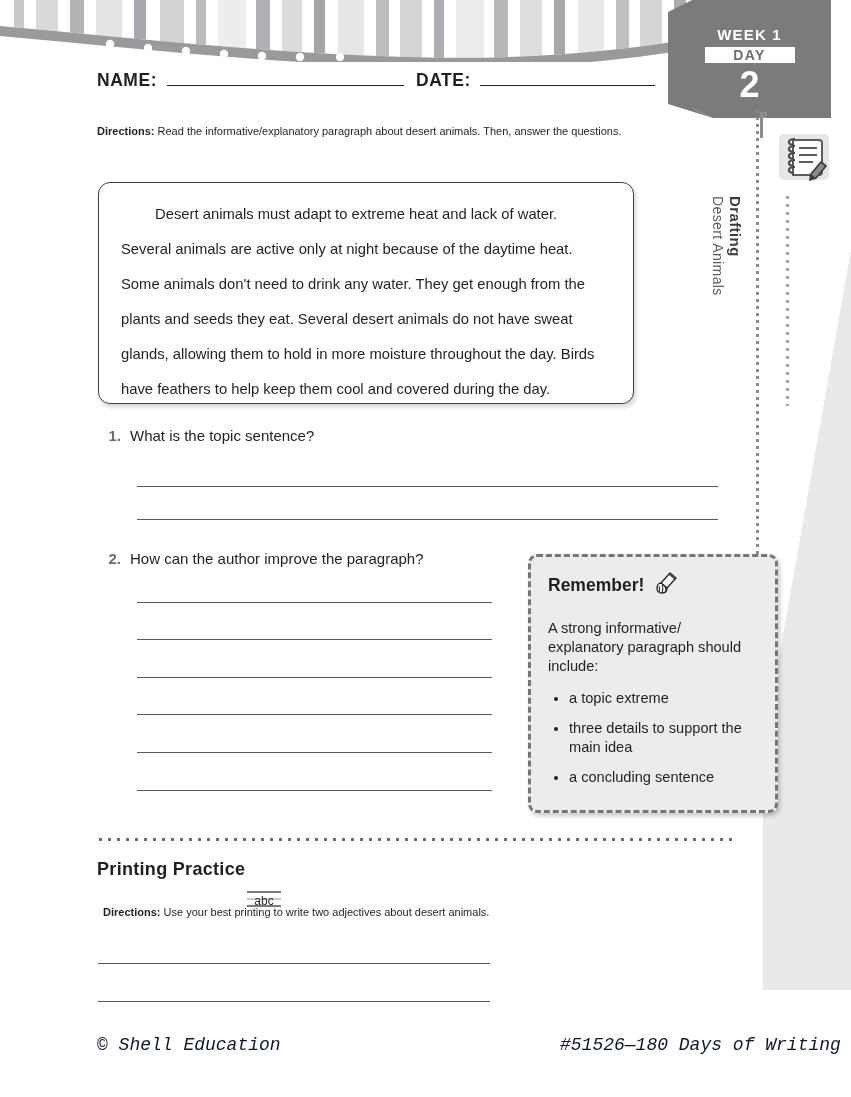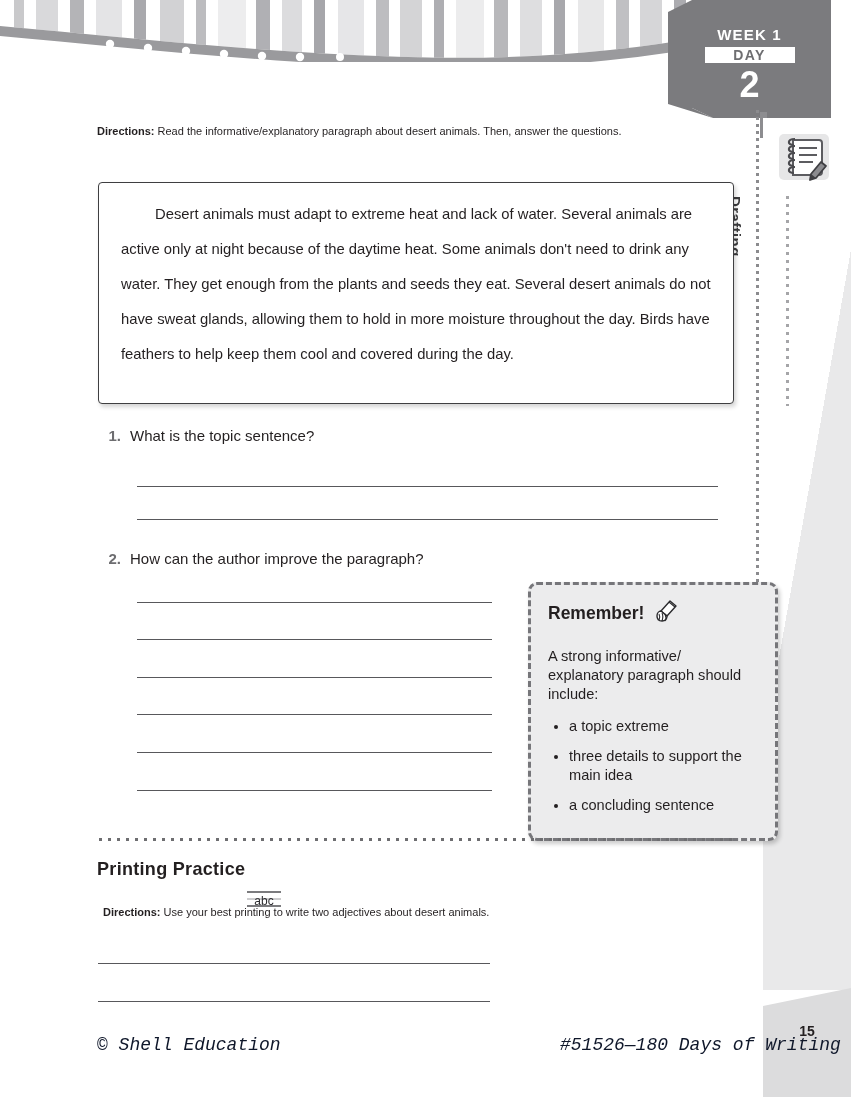--- a/index.html
+++ b/index.html
@@ -186,24 +186,24 @@
     color: #231f20;
   }
   .directions b { font-weight: bold; }
   #directions-top { left: 97px; top: 121px; width: 630px; }
   #directions-print { left: 97px; top: 902px; width: 630px; margin-left: 6px; }
 
   
   .passage {
     position: absolute;
     left: 98px; top: 182px;
-    width: 636px;
+    width: 536px;
     height: 222px;
     border: 1.6px solid #3f3f41;
-    border-radius: 4px;
+    border-radius: 12px;
     box-sizing: border-box;
     background: #ffffff;
     box-shadow: 2px 3px 4px rgba(0,0,0,0.17);
   }
   .passage p {
     margin: 0;
     padding: 14px 22px 0 22px;
     font-size: 14.8px;
     line-height: 35px;
     color: #231f20;
@@ -230,21 +230,21 @@
 
   .answer-line {
     position: absolute;
     border-bottom: 1.1px solid #58585b;
     height: 0;
   }
 
   
   .remember {
     position: absolute;
-    left: 528px; top: 582px;
+    left: 528px; top: 554px;
     width: 250px;
     height: 259px;
     box-sizing: border-box;
     background: #ececed;
     border: 3px dashed #76767a;
     border-radius: 9px;
     box-shadow: 2px 3px 4px rgba(0,0,0,0.2);
     padding: 15px 16px 0 17px;
   }
   .remember-title {
@@ -401,27 +401,27 @@
   </div>
 
   <div class="side-dots"></div>
   <div class="side-dots-2"></div>
 
   <div class="side-text">
     <div class="side-title">Drafting</div>
     <div class="side-sub">Desert Animals</div>
   </div>
 
-  <div class="page-block">
-    <svg width="88" height="109" viewBox="0 0 88 109">
-      <path d="M0,18 L88,0 L88,109 L0,109 Z" fill="#dcdcdd"></path>
-    </svg>
-    <div class="page-num">15</div>
-  </div>
-
+
+  <div class="namedate">
+    <span class="nd-label">NAME:</span>
+    <span class="nd-rule" style="width:237px;"></span>
+    <span class="nd-label" style="margin-left:8px;">DATE:</span>
+    <span class="nd-rule" style="width:175px;"></span>
+  </div>
 
   <div class="directions" id="directions-top">
     <b>Directions:</b><span> Read the informative/explanatory paragraph about desert animals. Then, answer the questions.</span>
   </div>
 
   <div class="passage">
     <p>Desert animals must adapt to extreme heat and lack of water.  Several animals are active only at night because of the daytime heat.  Some animals don't need to drink any water.  They get enough from the plants and seeds they eat.  Several desert animals do not have sweat glands, allowing them to hold in more moisture throughout the day.  Birds have feathers to help keep them cool and covered during the day.</p>
   </div>
 
   <div class="question" id="question-1">

